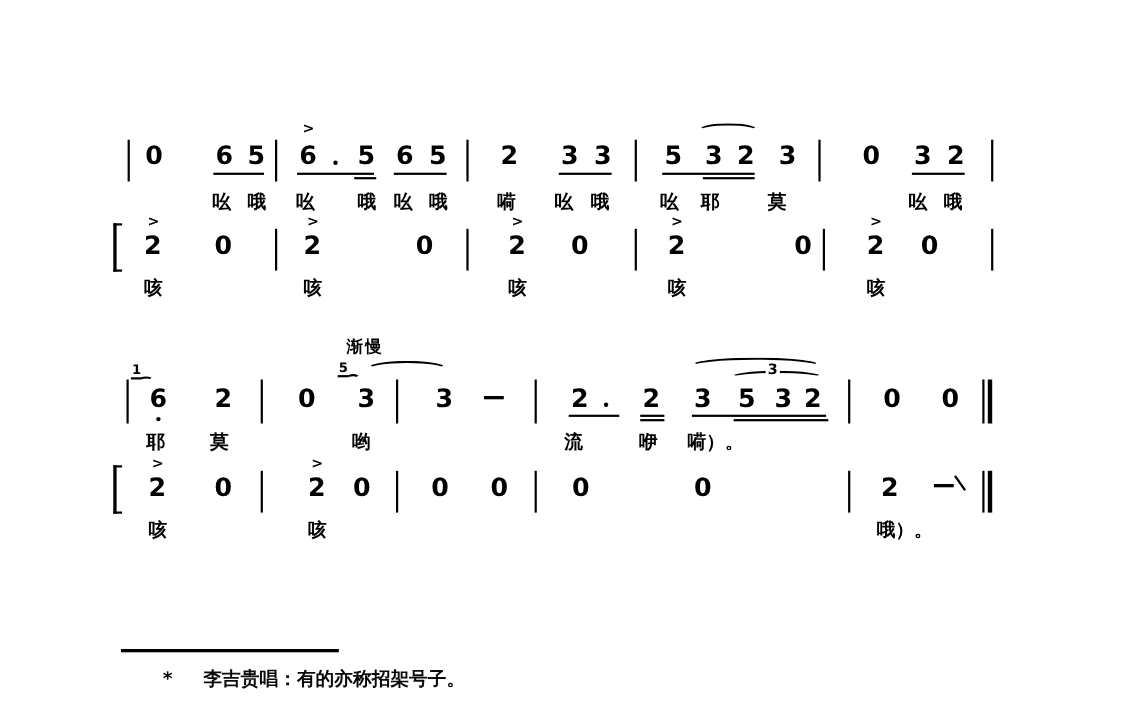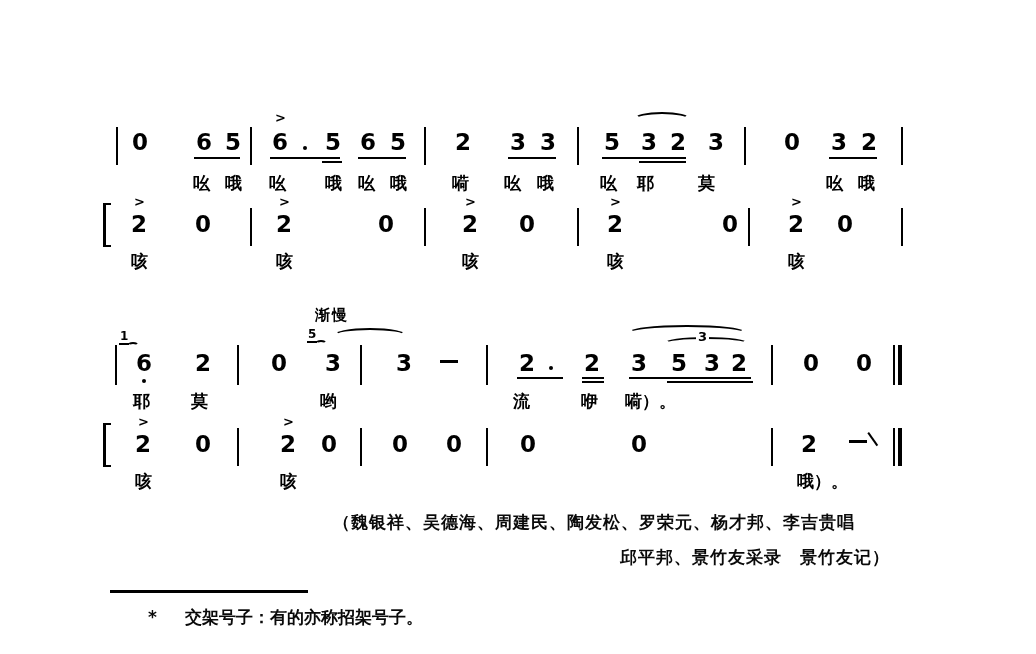--- a/index.html
+++ b/index.html
@@ -25,28 +25,26 @@
   .divider{position:absolute;background:#000;}
   .watermark{position:absolute;color:#f2857c;font-family:"DejaVu Serif",serif;white-space:nowrap;}
   .wm-q{font-size:37px;font-weight:bold;vertical-align:-6px;}
   .wm-rest{font-size:24px;letter-spacing:1px;}
 </style>
 </head>
 <body>
 
 <div id="stage">
 
-  <div class="credits-line" style="left:333px;top:511px;">（魏银祥、吴德海、周建民、陶发松、罗荣元、杨才邦、李吉贵唱</div>
 
-  <div class="credits-line" style="left:620px;top:546px;">邱平邦、景竹友采录　景竹友记）</div>
 
   <div class="divider" style="left:110px;top:590px;width:198px;height:3px;"></div>
 
   <div class="footnote-row" style="left:148px;top:606px;">
-    <span class="marker">*</span><span>交架号子：有的亦称招架号子。</span>
+    <span class="marker">*</span><span>李吉贵唱：有的亦称招架号子。</span>
   </div>
 
 
 <div class="tk bar" style="left: 116px; top: 127px; width: 2px; height: 38px;"></div>
     <span class="tk note" style="left: 132px; top: 129px;">0</span>
     <span class="tk note" style="left: 196px; top: 129px;">6</span>
     <span class="tk note" style="left: 225px; top: 129px;">5</span>
     <div class="tk uline" style="left: 194px; top: 157px; width: 46px; height: 2px;"></div>
     <div class="tk bar" style="left: 250px; top: 127px; width: 2px; height: 38px;"></div>
     <span class="tk accent" style="left: 275px; top: 110px;">&gt;</span>

